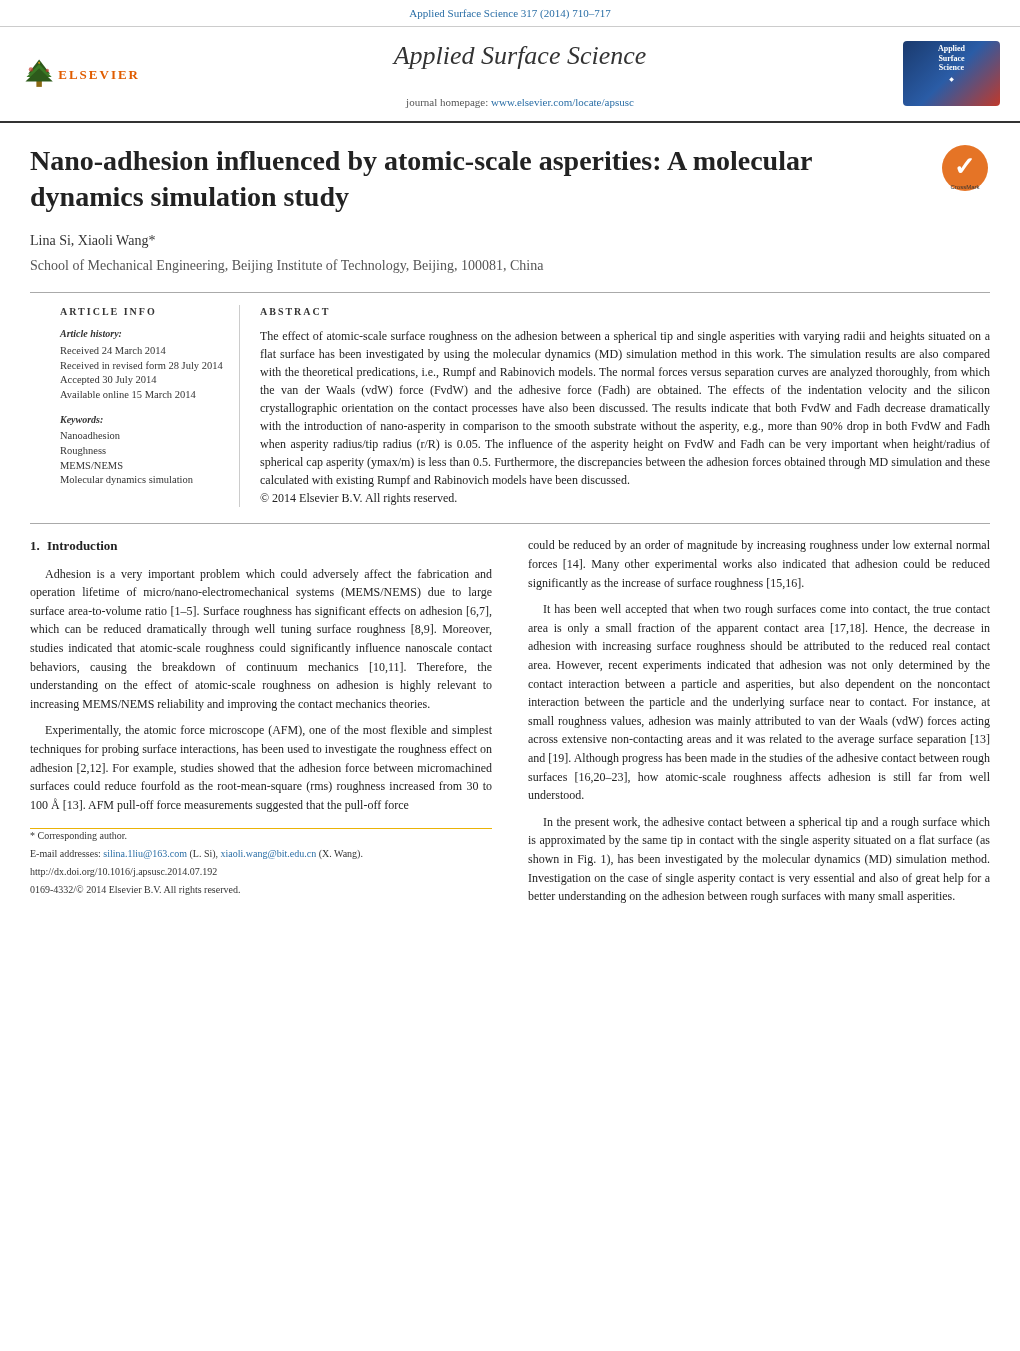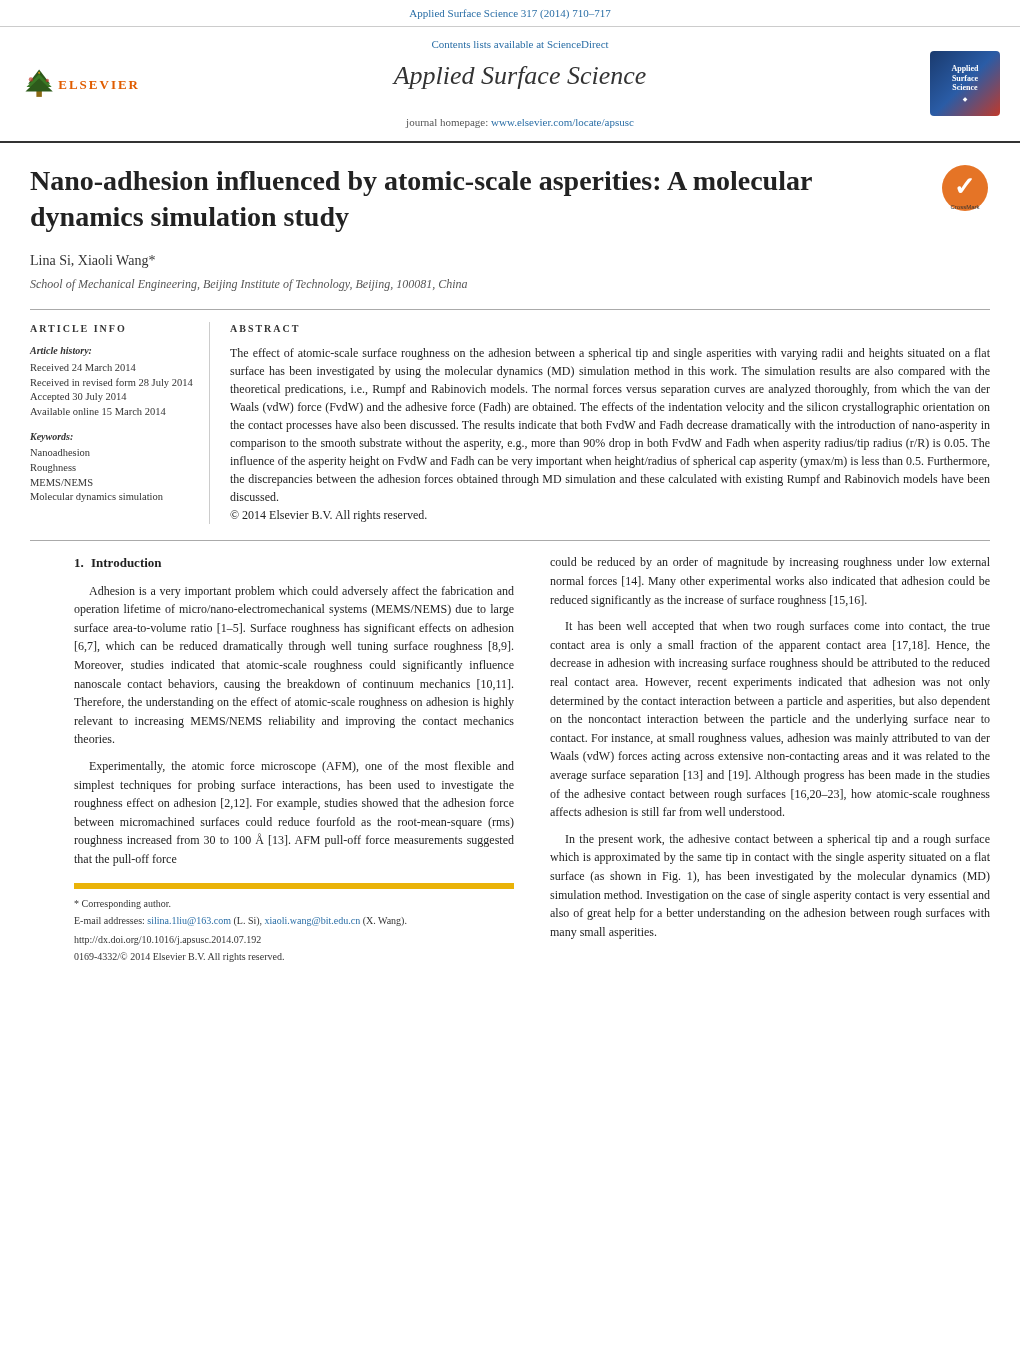--- a/index.html
+++ b/index.html
@@ -83,28 +83,27 @@
     }
 
     .journal-logo-right {
       width: 100px;
       display: flex;
       align-items: center;
       justify-content: flex-end;
     }
 
     .journal-logo-box {
-      width: 70px;
+      width: 97px;
       height: 65px;
       background: linear-gradient(135deg, #1a3a6e 0%, #2a5ca6 50%, #c0392b 100%);
       border-radius: 4px;
       display: flex;
       flex-direction: column;
       align-items: center;
-      justify-content: center;
       color: white;
       font-size: 7px;
       text-align: center;
       padding: 3px;
     }
 
     .article-container {
       padding: 20px 30px 20px 30px;
     }
 
@@ -131,40 +130,40 @@
       flex-shrink: 0;
     }
 
     .authors {
       font-size: 14px;
       color: #333;
       margin-bottom: 4px;
     }
 
     .affiliation {
-      font-size: 12px;
-      font-style: italic;
+      font-size: 14px;
       color: #555;
       margin-bottom: 16px;
     }
 
     .two-col {
       display: flex;
       gap: 20px;
       border-top: 1px solid #aaa;
       padding-top: 12px;
       margin-bottom: 16px;
     }
 
     .article-info {
       width: 180px;
       flex-shrink: 0;
       border-right: 1px solid #ccc;
       padding-right: 14px;
       font-size: 11px;
+      margin-left: 30px;
     }
 
     .article-info h4 {
       font-size: 10px;
       letter-spacing: 2px;
       text-transform: uppercase;
       font-weight: bold;
       margin-bottom: 8px;
       color: #333;
     }
@@ -214,21 +213,20 @@
 
     .divider {
       border: none;
       border-top: 1px solid #aaa;
       margin: 12px 0;
     }
 
     .body-two-col {
       display: flex;
       gap: 36px;
-      margin-left: 44px;
     }
 
     .body-left, .body-right {
       flex: 1;
       font-size: 12px;
       text-align: justify;
       line-height: 1.55;
       color: #222;
     }
 
@@ -250,22 +248,21 @@
       text-align: justify;
     }
 
     .body-para .indent {
       display: inline-block;
       width: 15px;
     }
 
     .footnote-section {
       margin-top: 14px;
-      border-top: 6px solid #eab308;
-      padding-top: 8px;
+      border-top: 1px solid #eab308;
       font-size: 10px;
     }
 
     .footnote-section p {
       font-size: 10px;
       line-height: 1.45;
       color: #333;
       margin-bottom: 3px;
     }
 
@@ -300,24 +297,20 @@
       <polygon points="35,18 60,42 10,42" fill="#2d5a1b"></polygon>
 
       <circle cx="20" cy="20" r="4" fill="#c0392b" opacity="0.7"></circle>
       <circle cx="50" cy="22" r="3" fill="#c0392b" opacity="0.7"></circle>
       <circle cx="35" cy="8" r="2" fill="#f39c12" opacity="0.8"></circle>
     </svg>
     <div class="elsevier-label">ELSEVIER</div>
   </div>
 
   <div class="journal-center">
-    <div class="contents-line">
-      <span>Contents lists available at</span>
-      <span style="color:#2a6ea6;">ScienceDirect</span>
-    </div>
     <div class="journal-title">Applied Surface Science</div>
     <div class="journal-homepage">
       <span>journal homepage:</span>
       <a>www.elsevier.com/locate/apsusc</a>
     </div>
   </div>
 
   <div class="journal-logo-right">
     <div class="journal-logo-box">
       <div style="font-weight:bold;font-size:8px;line-height:1.2;">Applied<br>Surface<br>Science</div>

